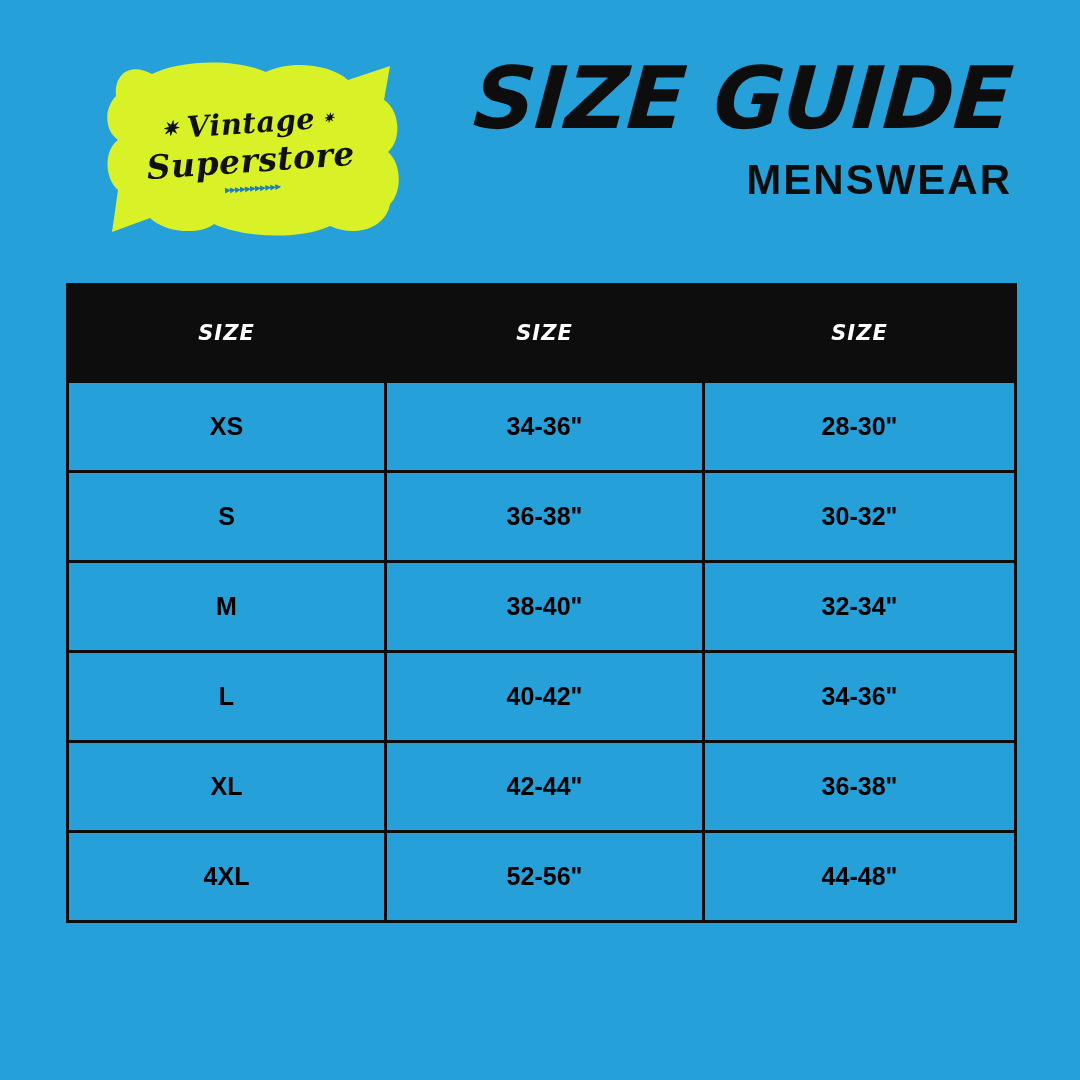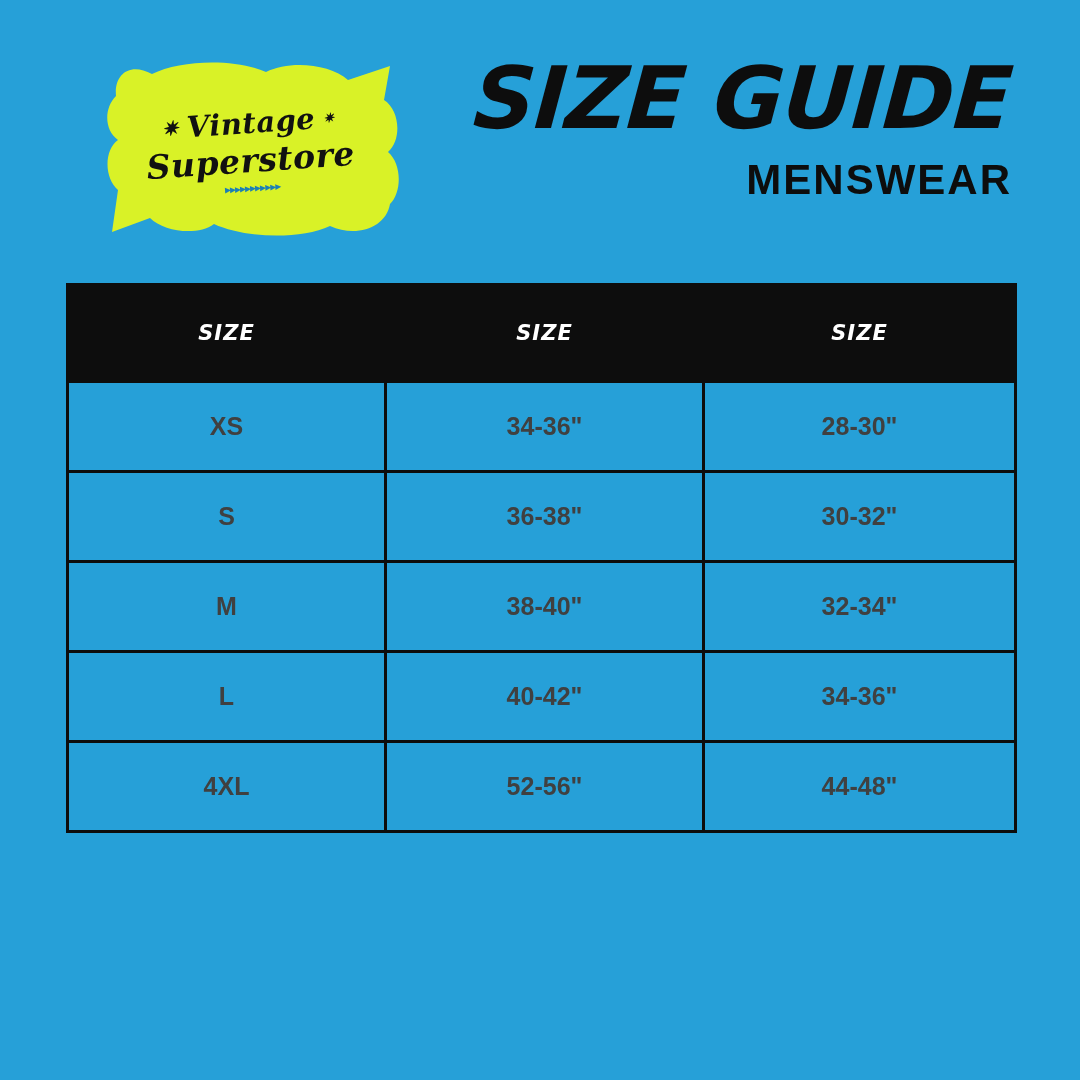--- a/index.html
+++ b/index.html
@@ -127,21 +127,21 @@
     height: 92px;
     border: 3px solid #0d0d0d;
   }
   .size-table td {
     border: 3px solid #0d0d0d;
     height: 85px;
     text-align: center;
     font-family: "Liberation Sans", sans-serif;
     font-weight: bold;
     font-size: 25px;
-    color: #404040;
+    color: #000000;
     background: transparent;
   }
   .col-size { width: 318px; }
   .col-chest { width: 318px; }
   .col-waist { width: 312px; }
 </style>
 </head>
 <body>
 
 <div class="page">
@@ -194,20 +194,25 @@
         <td>M</td>
         <td>38-40"</td>
         <td>32-34"</td>
       </tr>
       <tr>
         <td>L</td>
         <td>40-42"</td>
         <td>34-36"</td>
       </tr>
       <tr>
+        <td>XL</td>
+        <td>42-44"</td>
+        <td>36-38"</td>
+      </tr>
+      <tr>
         <td>4XL</td>
         <td>52-56"</td>
         <td>44-48"</td>
       </tr>
     </tbody>
   </table>
 
 </div>
 
 </body></html>

